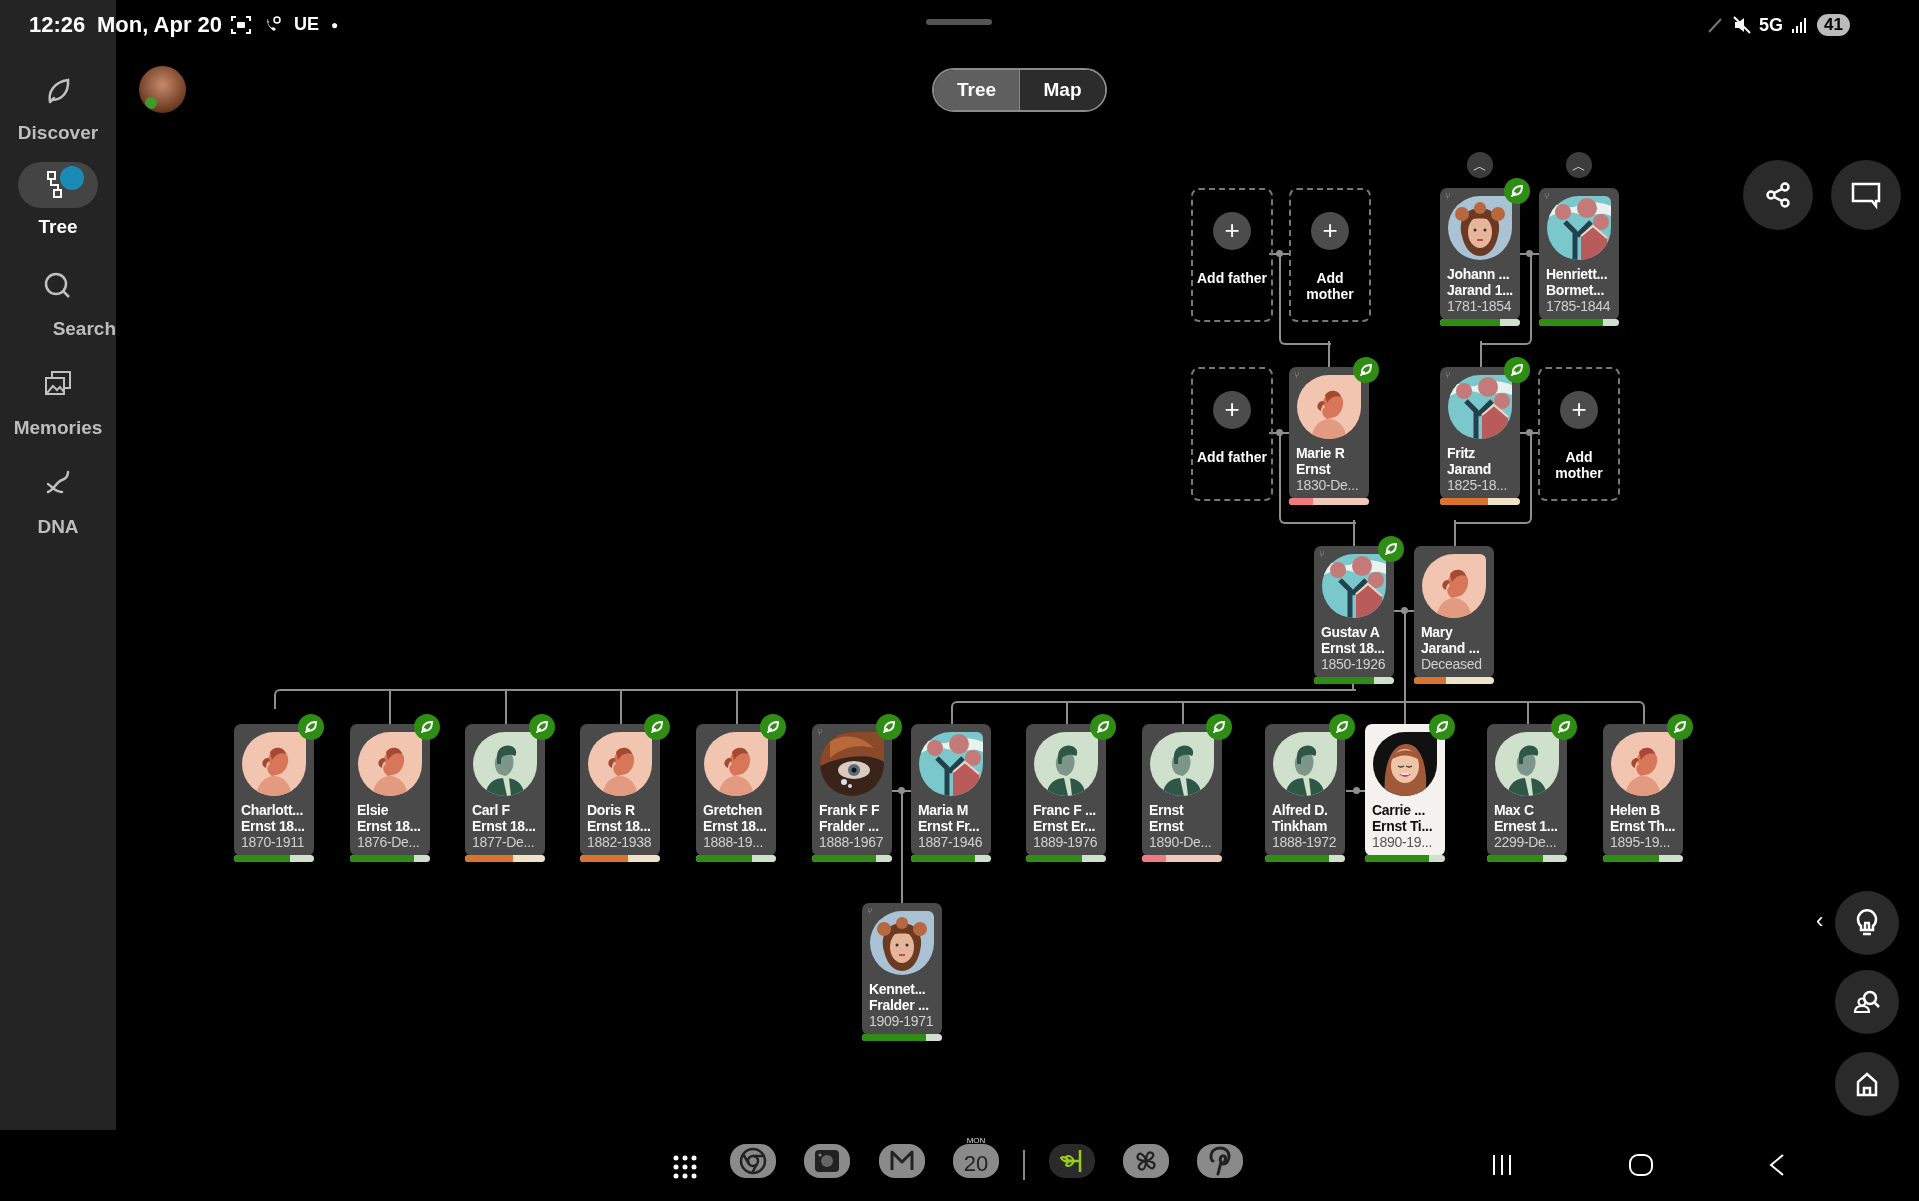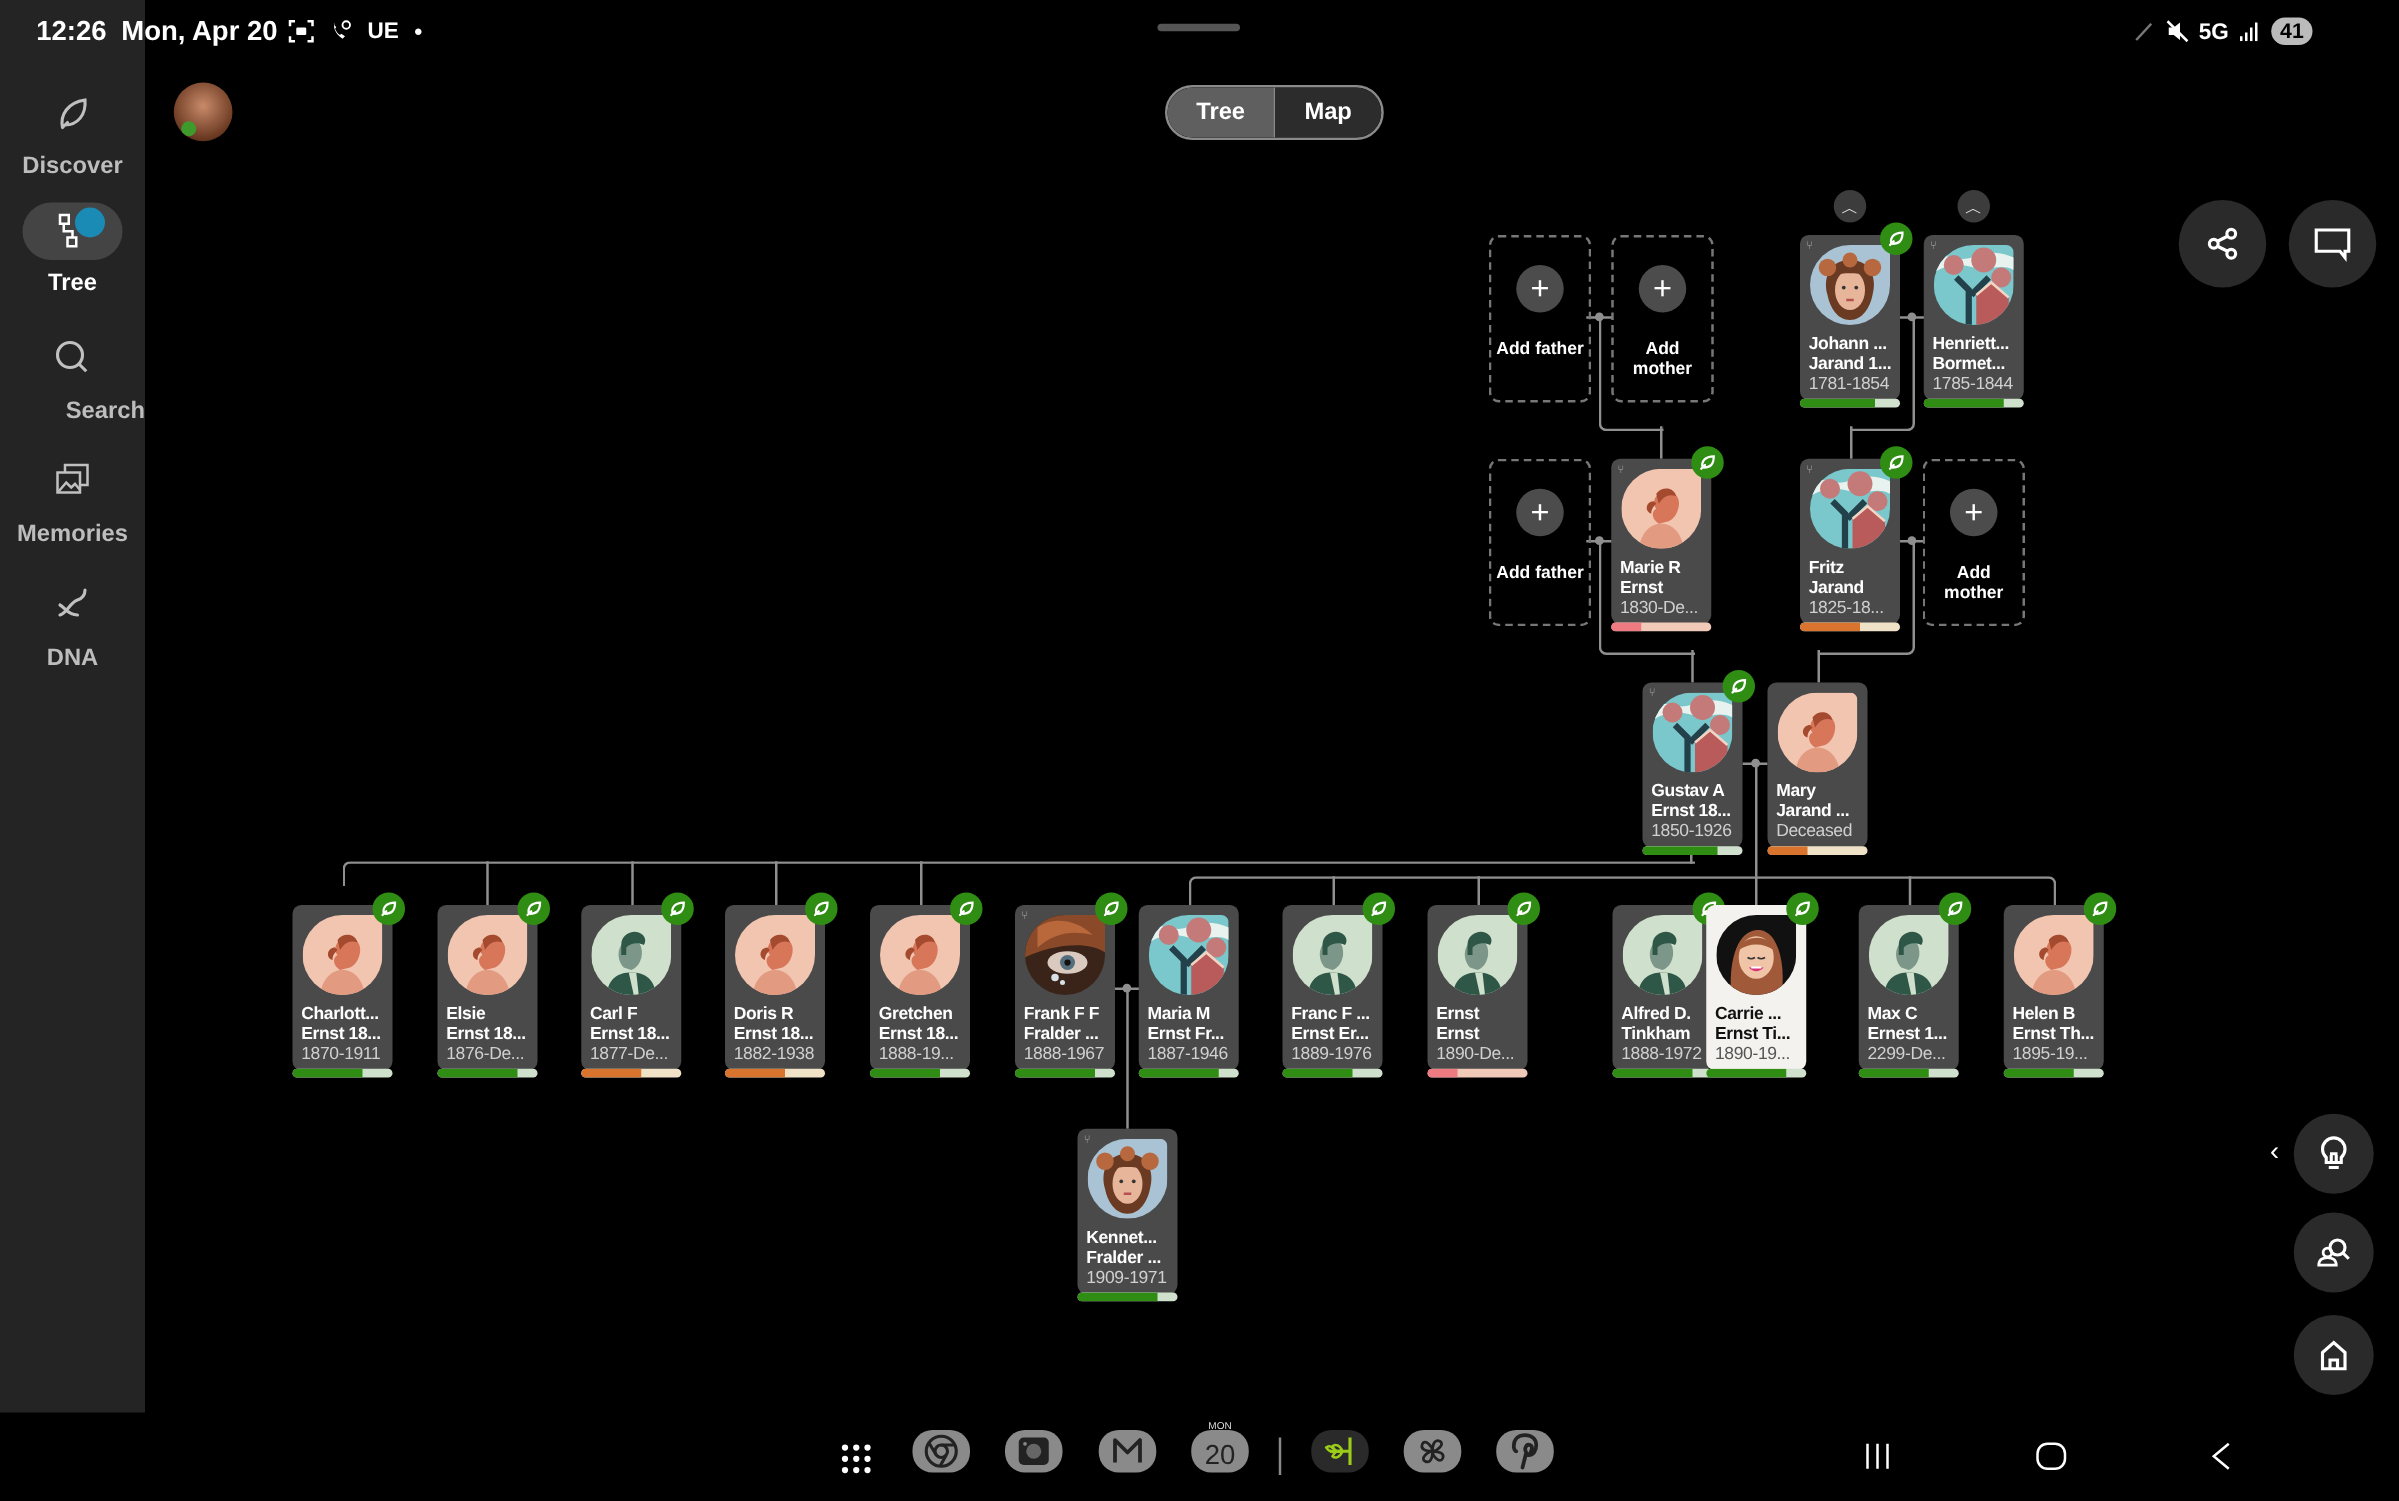--- a/index.html
+++ b/index.html
@@ -515,21 +515,21 @@
         <use href="#leafsym"></use>
       </svg>
     </div>
   <div class="nm1">Ernst</div>
   <div class="nm2">Ernst</div>
   <div class="dates">1890-De...</div>
   <div class="bar" style="background:#f1c9b9;">
       <span style="width:30%;background:#ef7b82;"></span>
     </div>
 </div>
-<div class="card" style="left:1265px;top:724px;margin-left:25px;">
+<div class="card" style="left:1265px;top:724px;">
   <div class="photo"><svg width="64" height="64">
         <use href="#male"></use>
       </svg></div>
   <div class="hint">
       <svg>
         <use href="#leafsym"></use>
       </svg>
     </div>
   <div class="nm1">Alfred D.</div>
   <div class="nm2">Tinkham</div>

